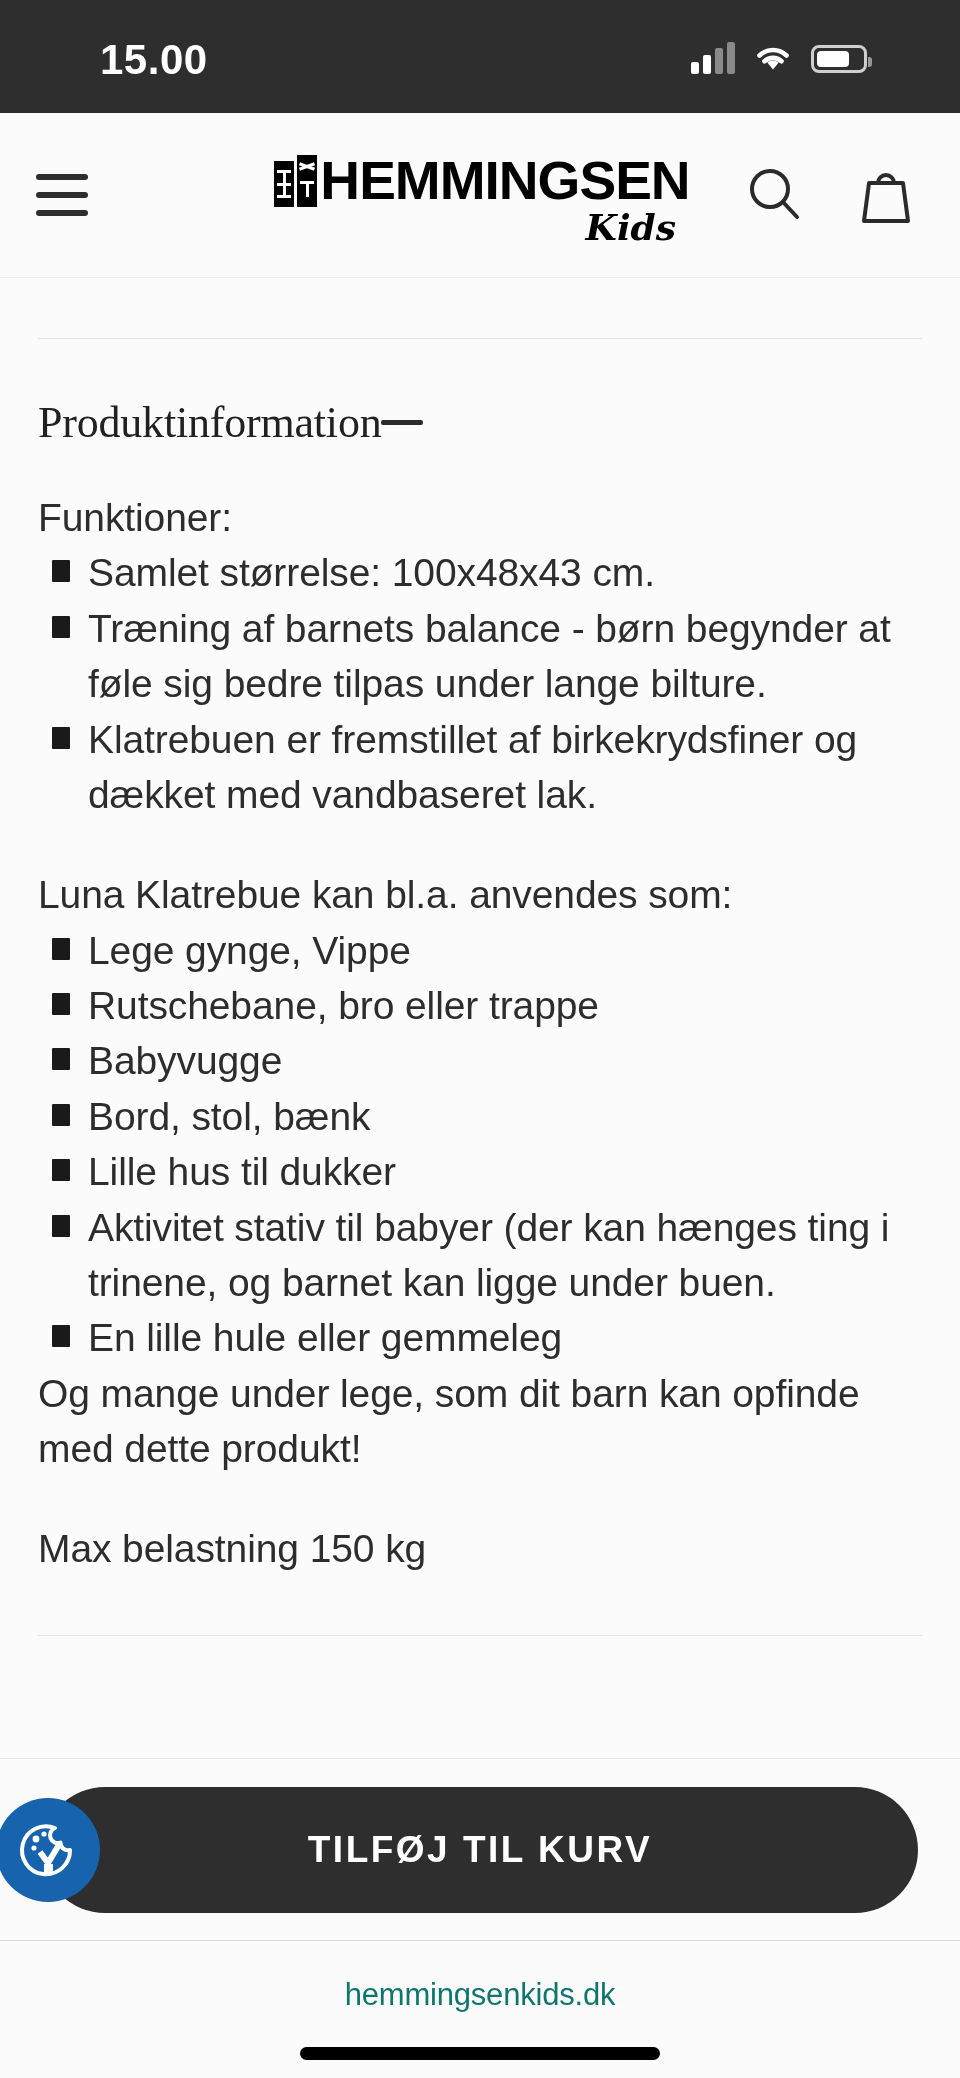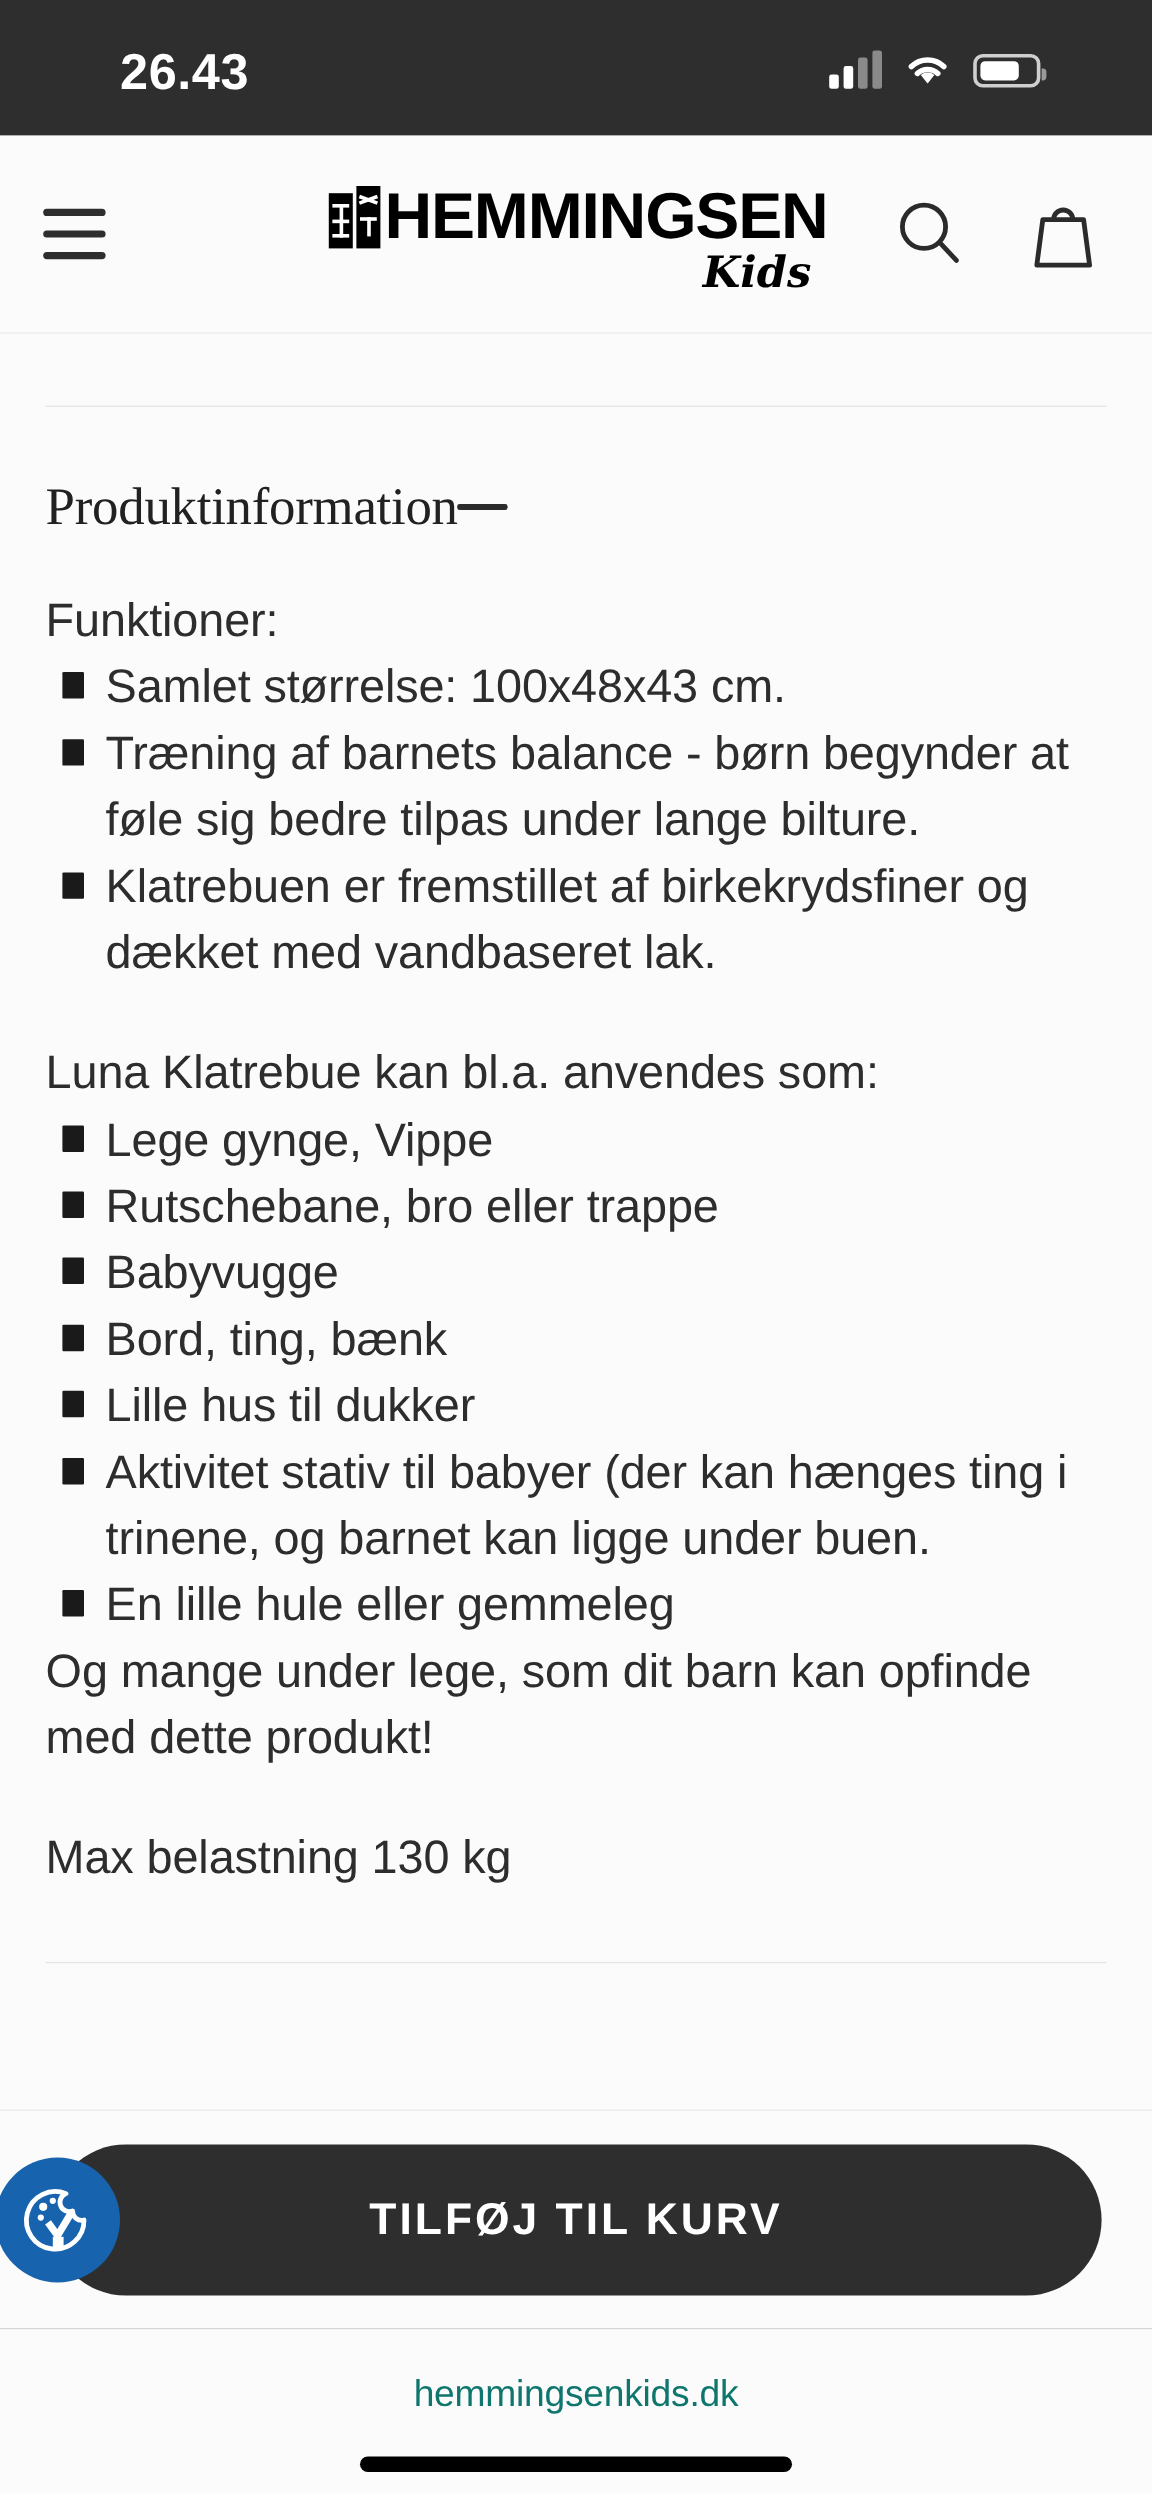--- a/index.html
+++ b/index.html
@@ -296,21 +296,21 @@
     background: #000000;
     border-radius: 7px;
   }
 </style>
 </head>
 <body>
 
 <div class="phone">
 
   <div class="statusbar">
-    <div class="status-time">26.43</div>
+    <div class="status-time">15.00</div>
     <div class="status-icons">
       <div class="signal">
         <i></i>
           <i></i>
           <i></i>
           <i></i>
       </div>
       <svg width="40" height="30" viewBox="0 0 40 30">
         <path d="M20 25.5 L14.3 18.5 A9 9 0 0 1 25.7 18.5 Z" fill="#ffffff"></path>
         <path d="M6.5 11.5 A19.5 19.5 0 0 1 33.5 11.5" stroke="#ffffff" stroke-width="4.6" fill="none" stroke-linecap="round"></path>
@@ -397,40 +397,40 @@
       <div class="li">
         <div class="sq"></div>
         <div class="txt">Rutschebane, bro eller trappe</div>
       </div>
       <div class="li">
         <div class="sq"></div>
         <div class="txt">Babyvugge</div>
       </div>
       <div class="li">
         <div class="sq"></div>
-        <div class="txt">Bord, ting, bænk</div>
+        <div class="txt">Bord, stol, bænk</div>
       </div>
       <div class="li">
         <div class="sq"></div>
         <div class="txt">Lille hus til dukker</div>
       </div>
       <div class="li">
         <div class="sq"></div>
         <div class="txt">Aktivitet stativ til babyer (der kan hænges ting i trinene, og barnet kan ligge under buen.</div>
       </div>
       <div class="li">
         <div class="sq"></div>
         <div class="txt">En lille hule eller gemmeleg</div>
       </div>
 
       <div class="para">Og mange under lege, som dit barn kan opfinde med dette produkt!</div>
 
       <div class="blank"></div>
 
-      <div class="para">Max belastning 130 kg</div>
+      <div class="para">Max belastning 150 kg</div>
     </div>
 
     <div class="rule bottom"></div>
   </div>
 
   <div class="cartbar">
     <button class="atc">
       <span class="atc-label">TILFØJ TIL KURV</span>
     </button>
     <div class="cookie-badge">

